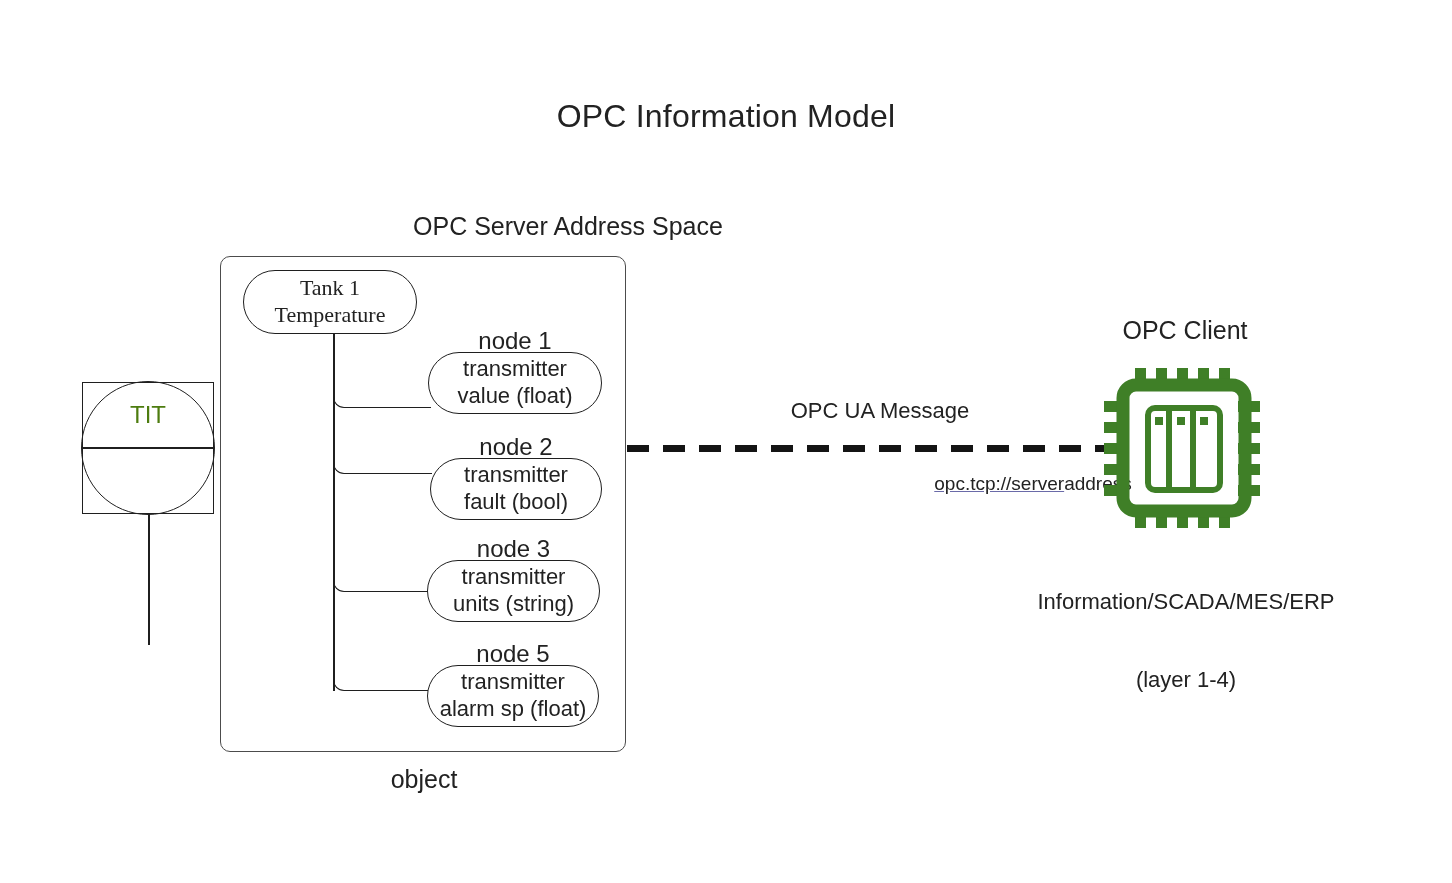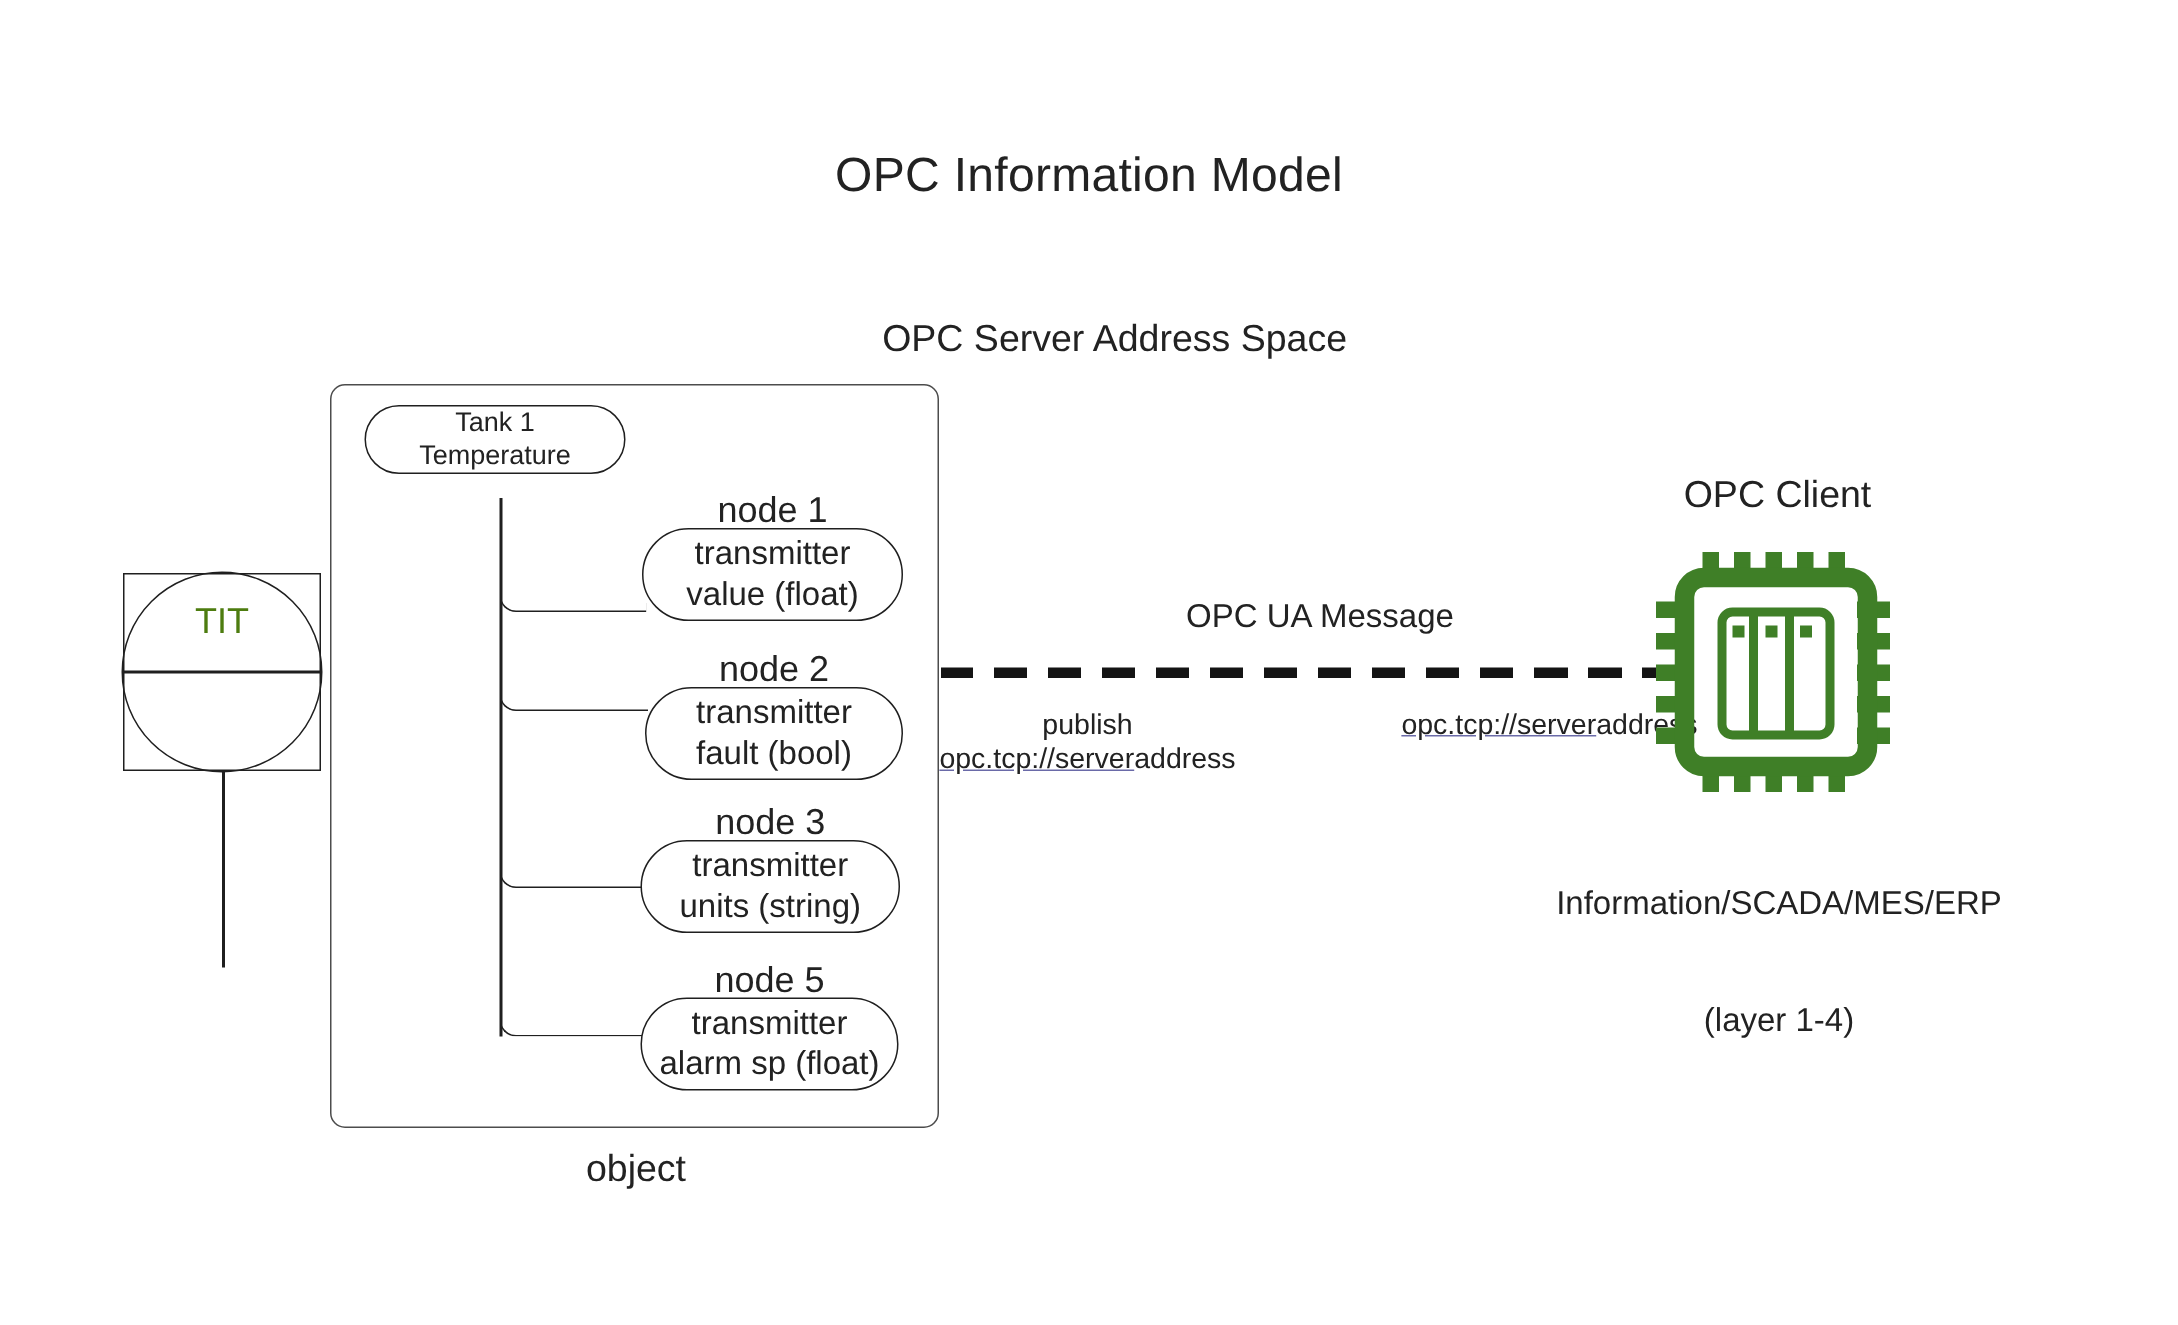--- a/index.html
+++ b/index.html
@@ -29,21 +29,21 @@
   
   #title {
     left: 0; top: 98px; width: 1452px;
     font-size: 32px;
     letter-spacing: 0.2px;
   }
 
   
   #server-caption {
     left: 120px; top: 212px; width: 660px;
-    text-align: right;
+    text-align: center;
     padding-left: 118px;
     font-size: 25px;
   }
   #object-caption {
     left: 220px; top: 765px; width: 408px;
     font-size: 25px;
   }
   #client-caption {
     left: 1010px; top: 316px; width: 350px;
     font-size: 25px;
@@ -72,22 +72,23 @@
     display: flex;
     align-items: center;
     justify-content: center;
     text-align: center;
     font-size: 22px;
     line-height: 1.22;
     color: #222222;
   }
   #pill-object {
     left: 243px; top: 270px;
-    width: 174px; height: 46px;
-    font-size: 18px;
+    width: 174px; height: 64px;
+    font-size: 22px;
+    font-family: Liberation Serif, serif;
   }
   #pill-node1 { left: 428px; top: 352px; width: 174px; height: 62px; }
   #pill-node2 { left: 430px; top: 458px; width: 172px; height: 62px; }
   #pill-node3 { left: 427px; top: 560px; width: 173px; height: 62px; }
   #pill-node4 { left: 427px; top: 665px; width: 172px; height: 62px; }
 
   
   .node-label {
     font-size: 24px;
     text-align: center;
@@ -237,24 +238,20 @@
       <span>transmitter</span><br>
       <span>alarm sp (float)</span>
     </div>
   </div>
 
   <div class="abs txt center" id="ua-label">OPC UA Message</div>
 
   <div class="abs txt center" id="object-caption">object</div>
   <div class="abs" id="ua-dash"></div>
 
-  <div class="abs msg-block" id="publish-block">
-    <div>publish</div>
-    <div><span class="link-underline">opc.tcp://server</span><span>address</span></div>
-  </div>
 
   <div class="abs msg-block" id="subscribe-block">
     <div><span class="link-underline">opc.tcp://server</span><span>address</span></div>
   </div>
 
   <div class="abs txt center" id="client-caption">OPC Client</div>
 
   <div class="abs" id="cpu-icon">
     <svg viewBox="0 0 166 160" width="166" height="160" aria-hidden="true">
       <g fill="#3f7f27">

